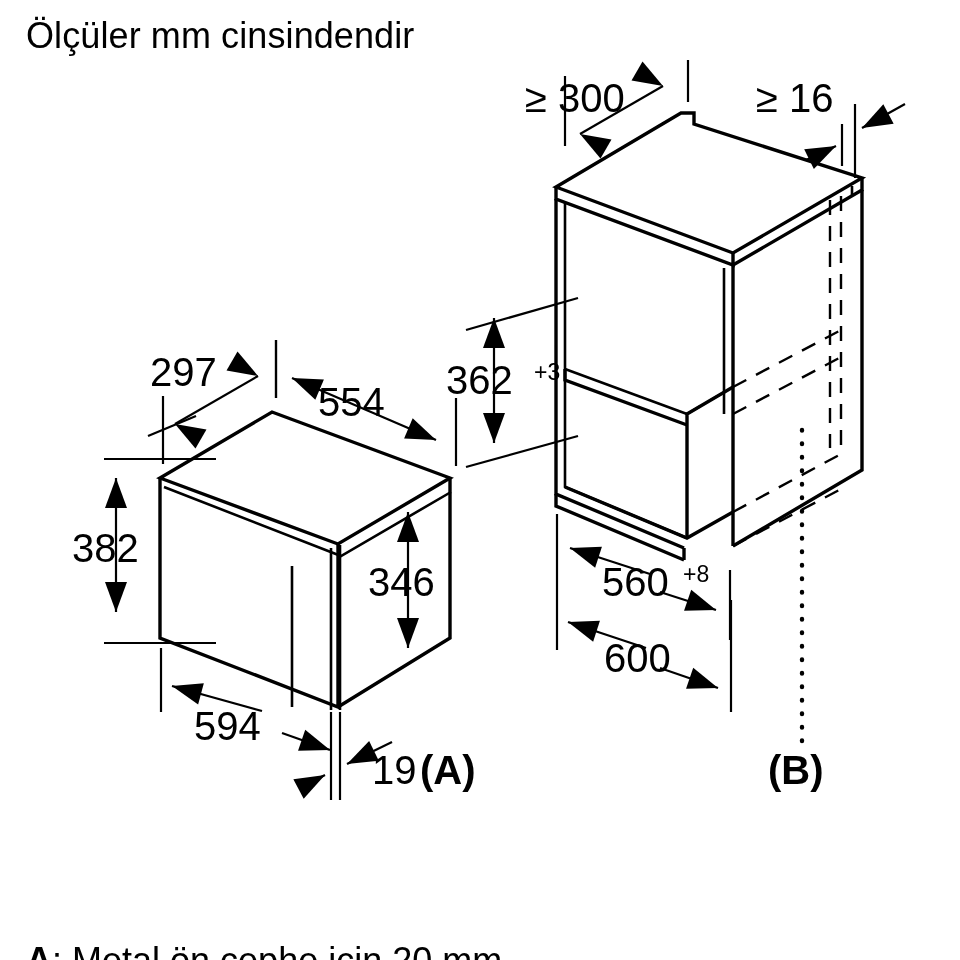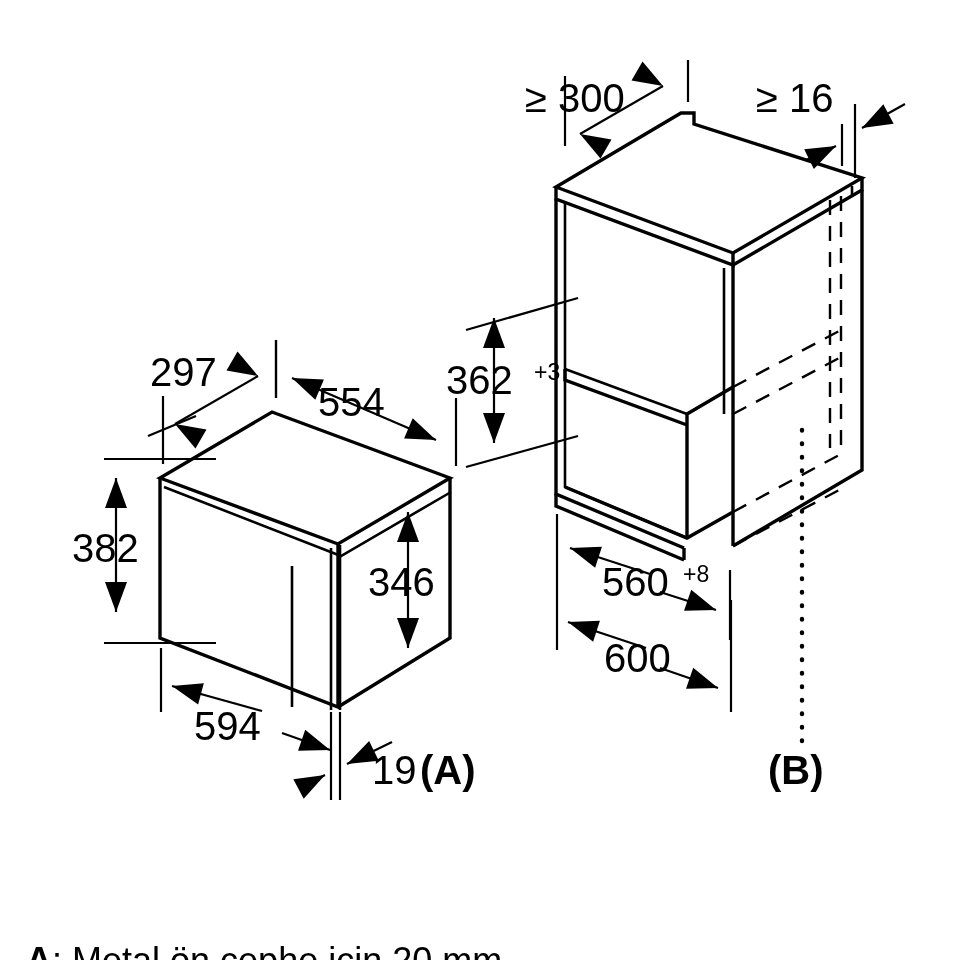--- a/index.html
+++ b/index.html
@@ -110,20 +110,21 @@
   }
   .legend .key {
     font-weight: bold;
   }
 </style>
 </head>
 <body>
 
 <div id="page">
 
+  <div class="title-text">Ölçüler mm cinsindendir</div>
 
   <svg id="drawing" viewBox="0 0 960 960">
 
     <defs>
 
       <g id="ah">
         <polygon class="arrowhead" points="0,0 -30,-11 -30,11"></polygon>
       </g>
     </defs>
 

